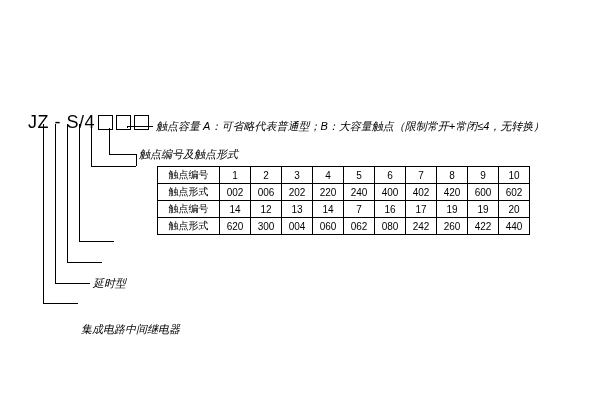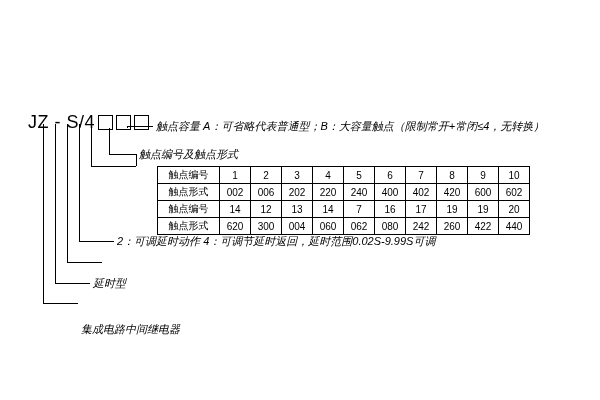--- a/index.html
+++ b/index.html
@@ -119,21 +119,20 @@
       <path d="M 67 124 L 67 262 L 102 262"></path>
 
       <path d="M 55 124 L 55 283 L 90 283"></path>
 
       <path d="M 43 124 L 43 303 L 78 303"></path>
     </g>
   </svg>
 
   <div class="note note-capacity">触点容量  A：可省略代表普通型；B：大容量触点（限制常开+常闭≤4，无转换）</div>
   <div class="note note-number">触点编号及触点形式</div>
-  <div class="note note-delay">2：可调延时动作   4：可调节延时返回，延时范围0.02S-9.99S可调</div>
   <div class="note note-type">延时型</div>
   <div class="note note-relay">集成电路中间继电器</div>
 
   <table class="contact-table">
     <tbody>
       <tr>
         <td class="head">触点编号</td>
         <td class="cell">1</td>
         <td class="cell">2</td>
         <td class="cell">3</td>

